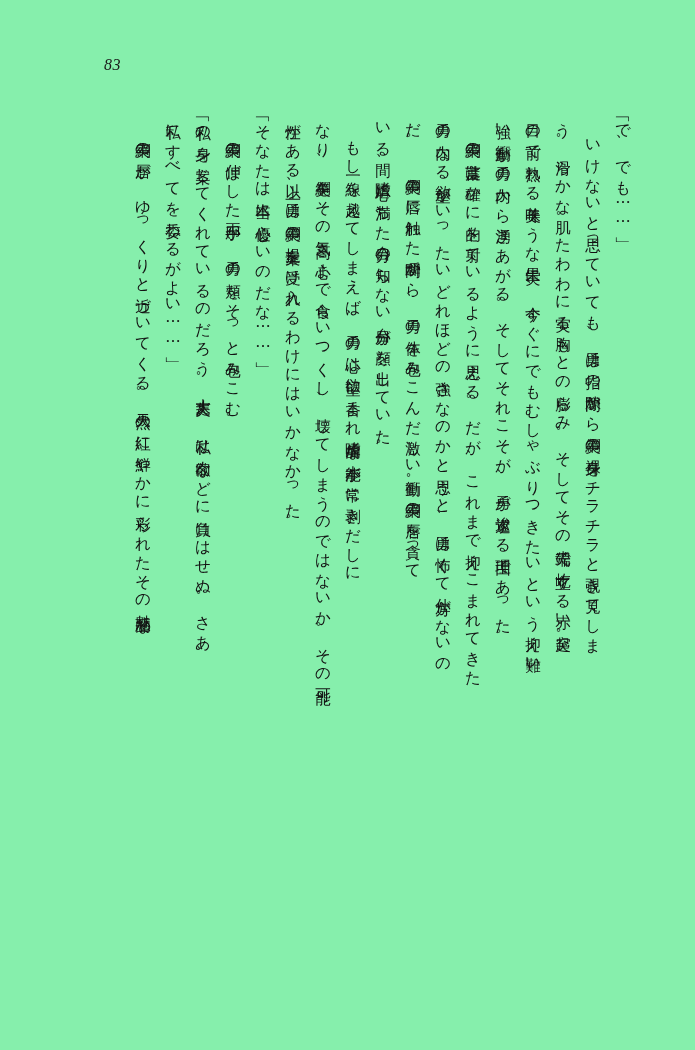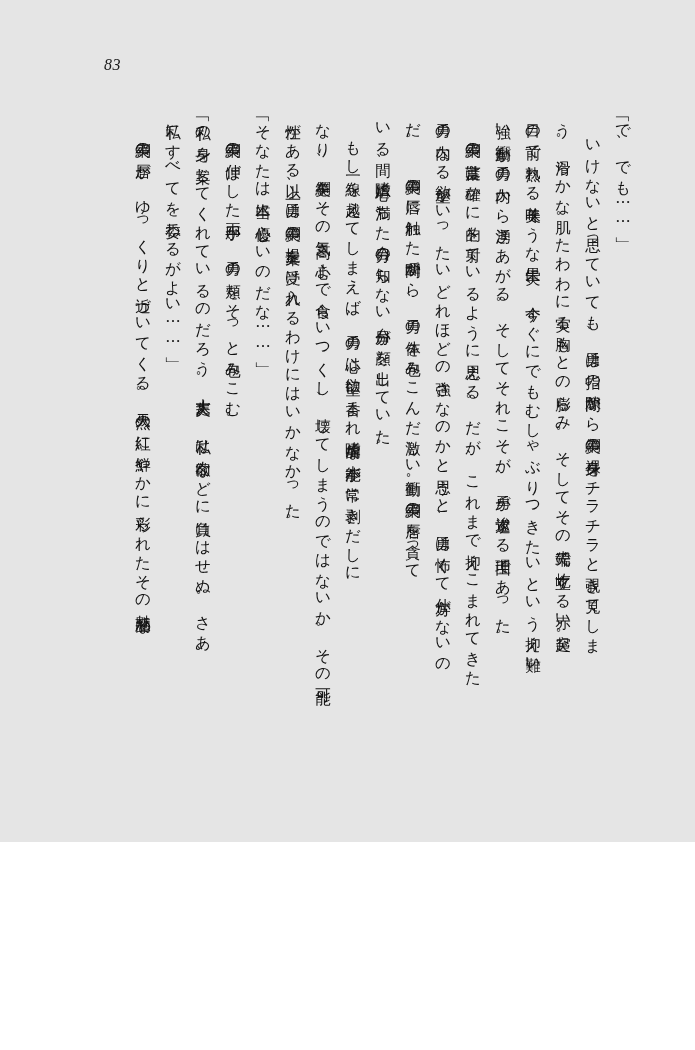--- a/index.html
+++ b/index.html
@@ -3,22 +3,22 @@
 <meta charset="utf-8">
 <style>
   html, body {
     margin: 0;
     padding: 0;
     background: #ffffff;
   }
   .page {
     position: relative;
     width: 695px;
-    height: 842px;
-    background: #e5e5e5;
+    height: 1050px;
+    background: #86efac;
     overflow: hidden;
     font-family: "Liberation Serif", "DejaVu Serif", serif;
     color: #111111;
   }
   .page-number {
     position: absolute;
     top: 56px;
     left: 104px;
     font-size: 16px;
     font-family: "Liberation Serif", "DejaVu Serif", serif;

